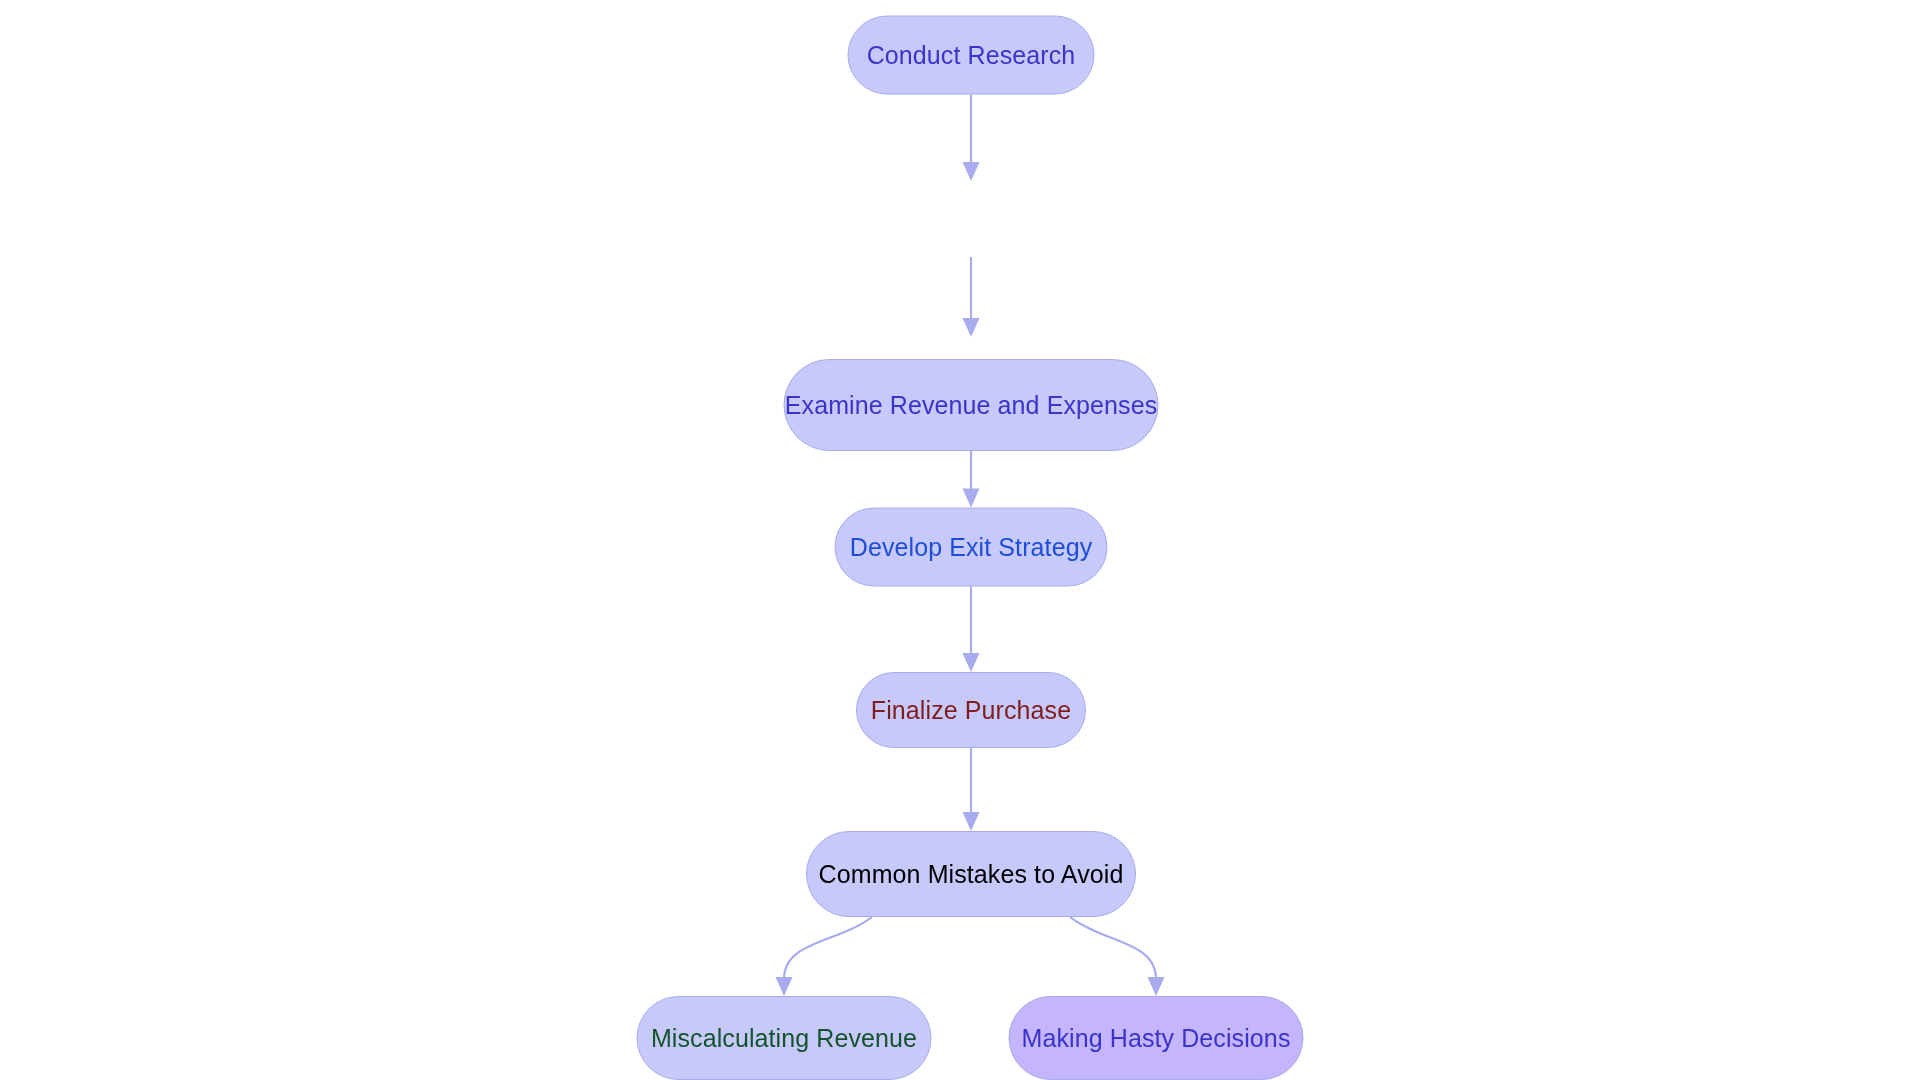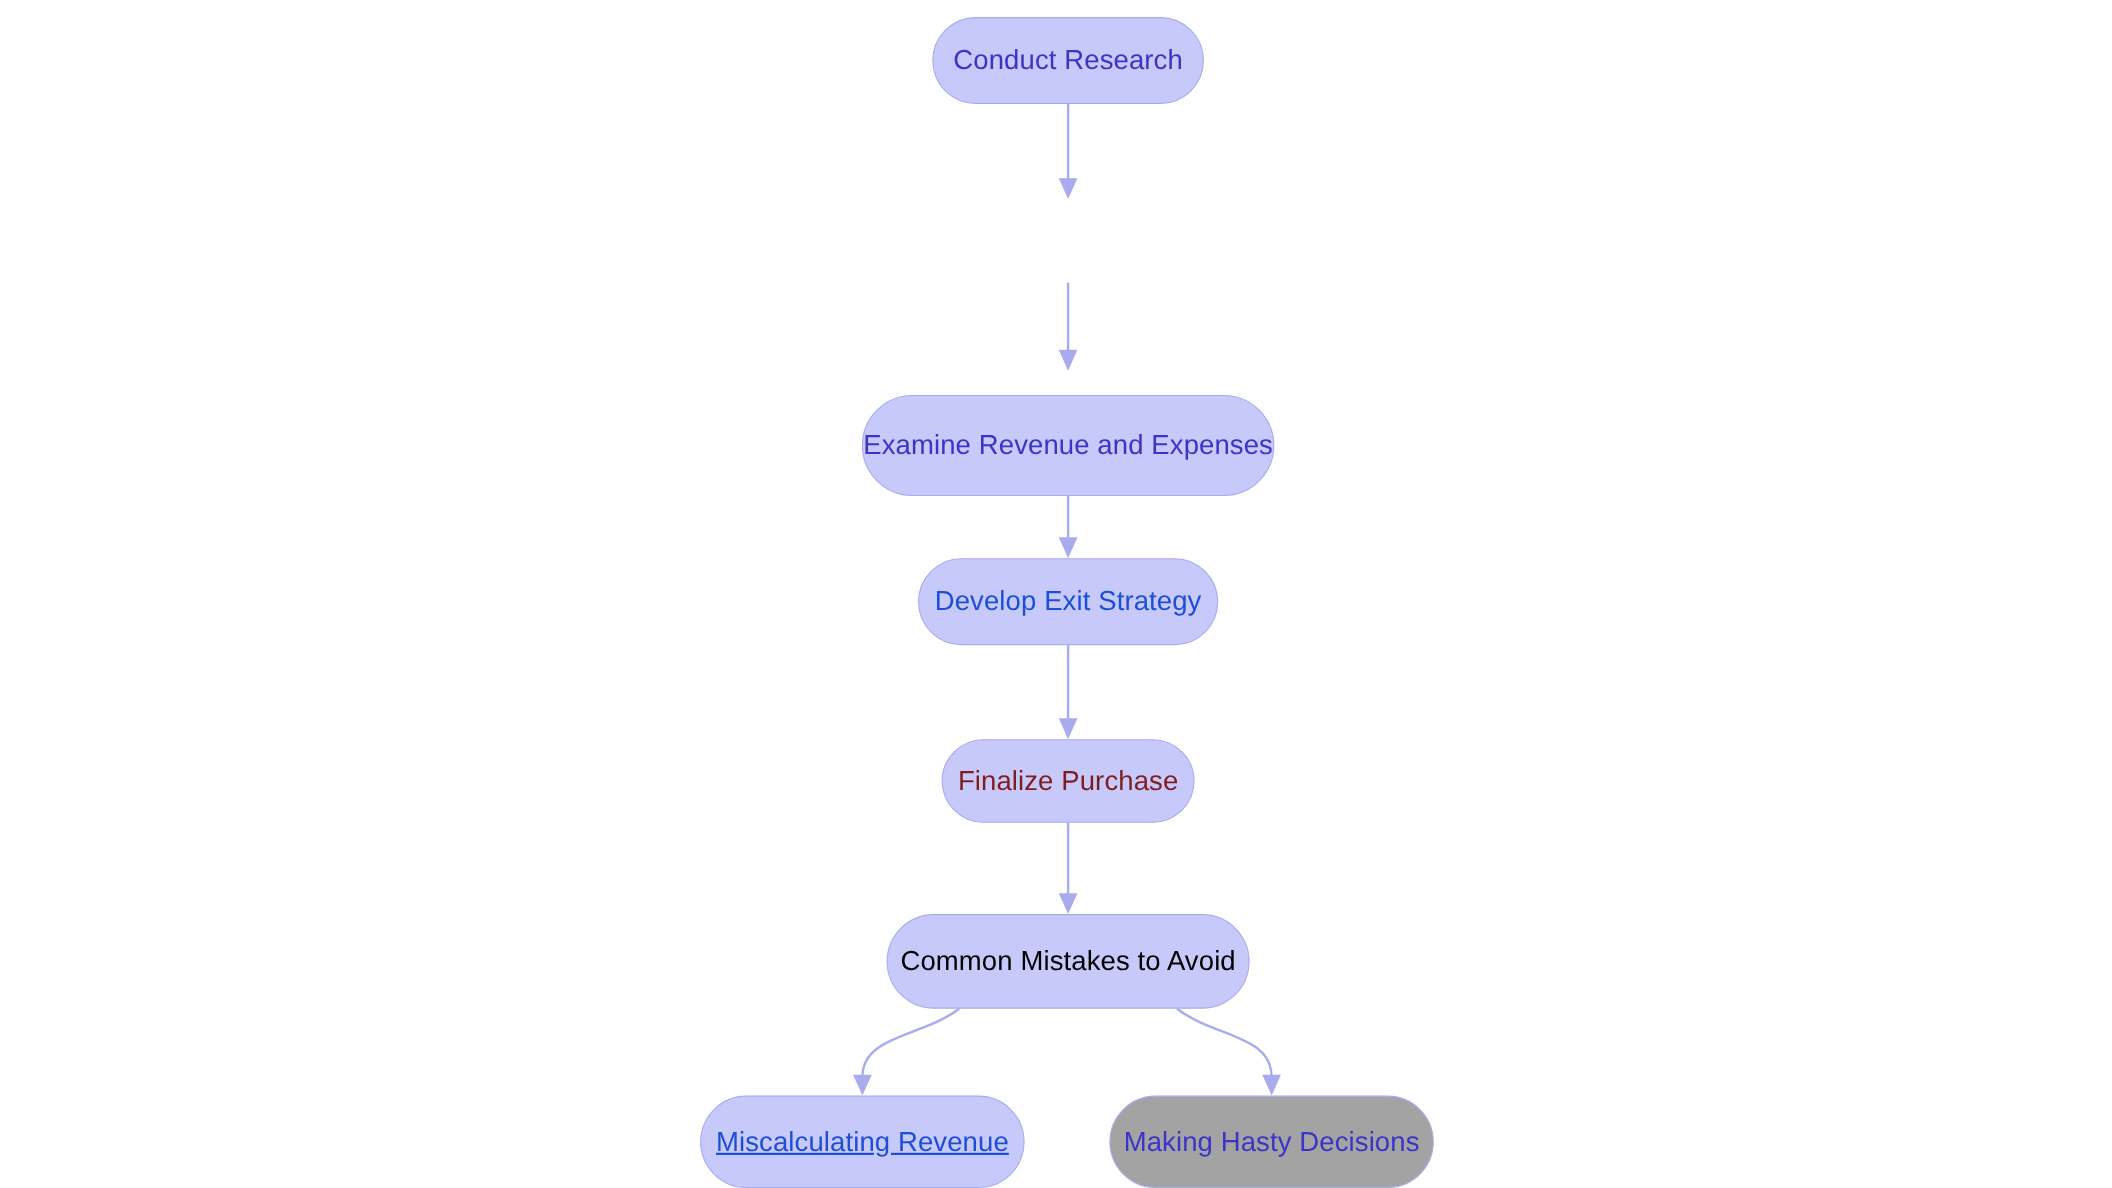--- a/index.html
+++ b/index.html
@@ -90,20 +90,20 @@
       <div class="node" style="left: 971px; top: 547px; width: 273px; height: 79px; background: rgb(199, 201, 250); border-color: rgb(168, 171, 238);">
         <span class="node-label" style="color: #1d4ed8;">Develop Exit Strategy</span>
       </div>
       <div class="node" style="left: 971px; top: 710px; width: 230px; height: 76px; background: rgb(199, 201, 250); border-color: rgb(168, 171, 238);">
         <span class="node-label" style="color: #7f1d1d;">Finalize Purchase</span>
       </div>
       <div class="node" style="left: 971px; top: 874px; width: 330px; height: 86px; background: rgb(199, 201, 250); border-color: rgb(168, 171, 238);">
         <span class="node-label" style="color: #000000;">Common Mistakes to Avoid</span>
       </div>
       <div class="node" style="left: 784px; top: 1038px; width: 295px; height: 84px; background: rgb(199, 201, 250); border-color: rgb(168, 171, 238);">
-        <span class="node-label" style="color: #1d4ed8; text-decoration: underline;">Miscalculating Revenue</span>
+        <span class="node-label" style="color: #14532d;">Miscalculating Revenue</span>
       </div>
-      <div class="node" style="left: 1156px; top: 1038px; width: 295px; height: 84px; background: #a3a3a3; border-color: rgb(168, 171, 238);">
+      <div class="node" style="left: 1156px; top: 1038px; width: 295px; height: 84px; background: #c4b5fd; border-color: rgb(168, 171, 238);">
         <span class="node-label" style="color: rgb(58, 52, 200);">Making Hasty Decisions</span>
       </div>
     </div>
 
 </div>
 
 </body></html>

